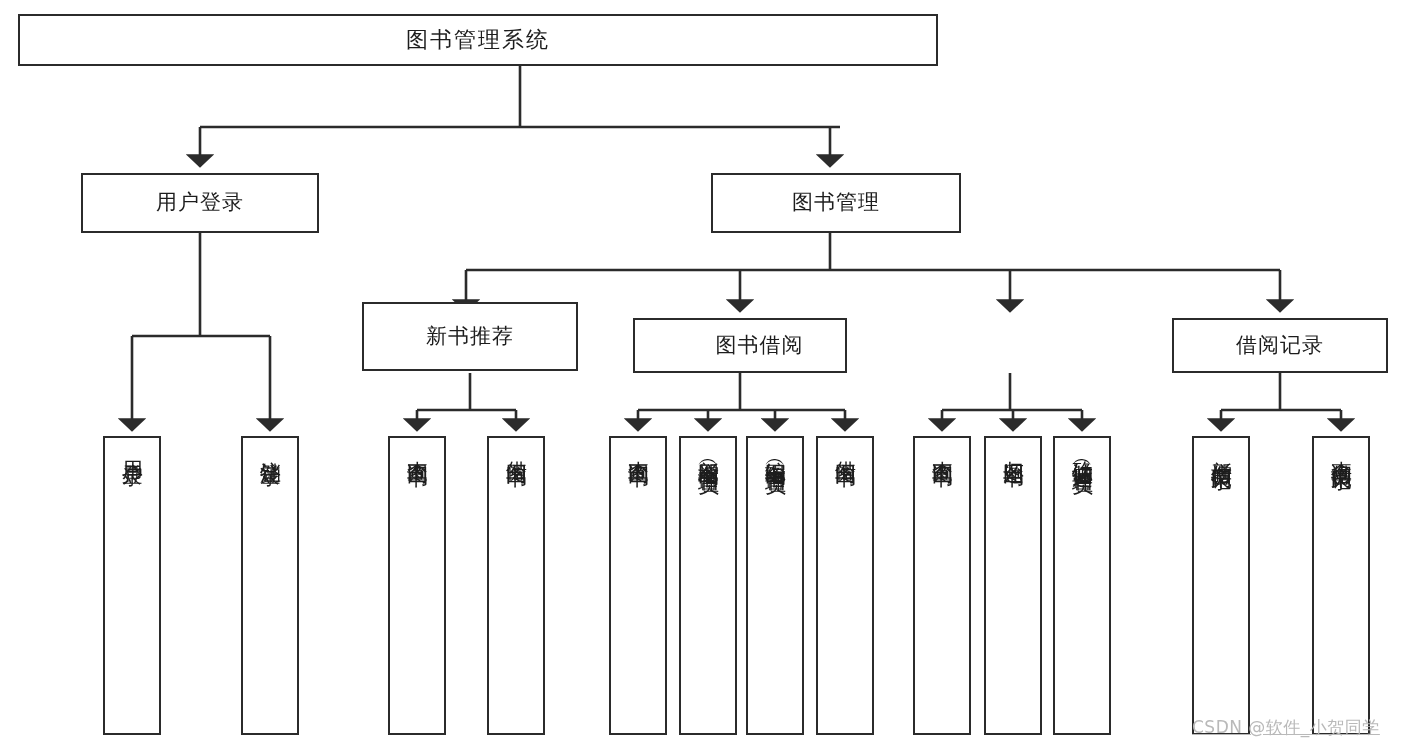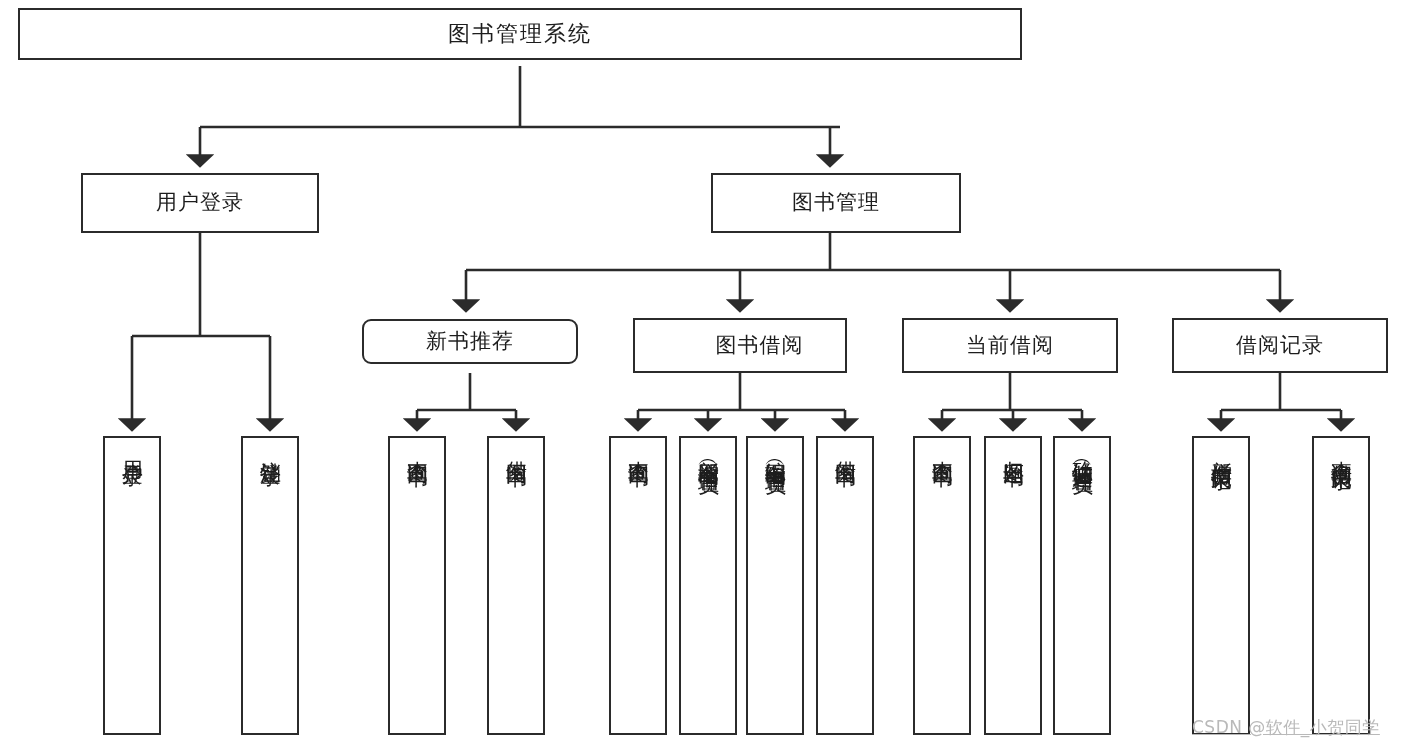--- a/index.html
+++ b/index.html
@@ -116,39 +116,36 @@
       <path d="M1013,410 L1013,424" marker-end="url(#arrowhead)"></path>
       <path d="M1082,410 L1082,424" marker-end="url(#arrowhead)"></path>
 
       <path d="M1280,373 L1280,410"></path>
       <path d="M1221,410 L1341,410"></path>
       <path d="M1221,410 L1221,424" marker-end="url(#arrowhead)"></path>
       <path d="M1341,410 L1341,424" marker-end="url(#arrowhead)"></path>
     </g>
   </svg>
 
-  <div class="node node-h node-root" style="left:18px; top:8px; width:1004px; height:52px;">
+  <div class="node node-h node-root" style="left:18px; top:14px; width:920px; height:52px;">
     <span>图书管理系统</span>
   </div>
 
   <div class="node node-h" style="left:81px; top:173px; width:238px; height:60px;">
     <span>用户登录</span>
   </div>
   <div class="node node-h" style="left:711px; top:173px; width:250px; height:60px;">
     <span>图书管理</span>
   </div>
 
-  <div class="node node-h" style="left:362px; top:319px; width:216px; height:45px;border-radius:9px;">
+  <div class="node node-h" style="left:362px; top:302px; width:216px; height:69px;">
     <span>新书推荐</span>
   </div>
   <div class="node node-h" style="left:633px; top:318px; width:214px; height:55px;padding-left:39px;">
     <span>图书借阅</span>
-  </div>
-  <div class="node node-h" style="left:902px; top:318px; width:216px; height:55px;">
-    <span>当前借阅</span>
   </div>
   <div class="node node-h" style="left:1172px; top:318px; width:216px; height:55px;">
     <span>借阅记录</span>
   </div>
 
   <div class="node node-v" style="left:103px; top:436px; width:58px; height:299px;">
     <span class="vlabel">用户登录</span>
   </div>
   <div class="node node-v" style="left:241px; top:436px; width:58px; height:299px;">
     <span class="vlabel">注销登录</span>

